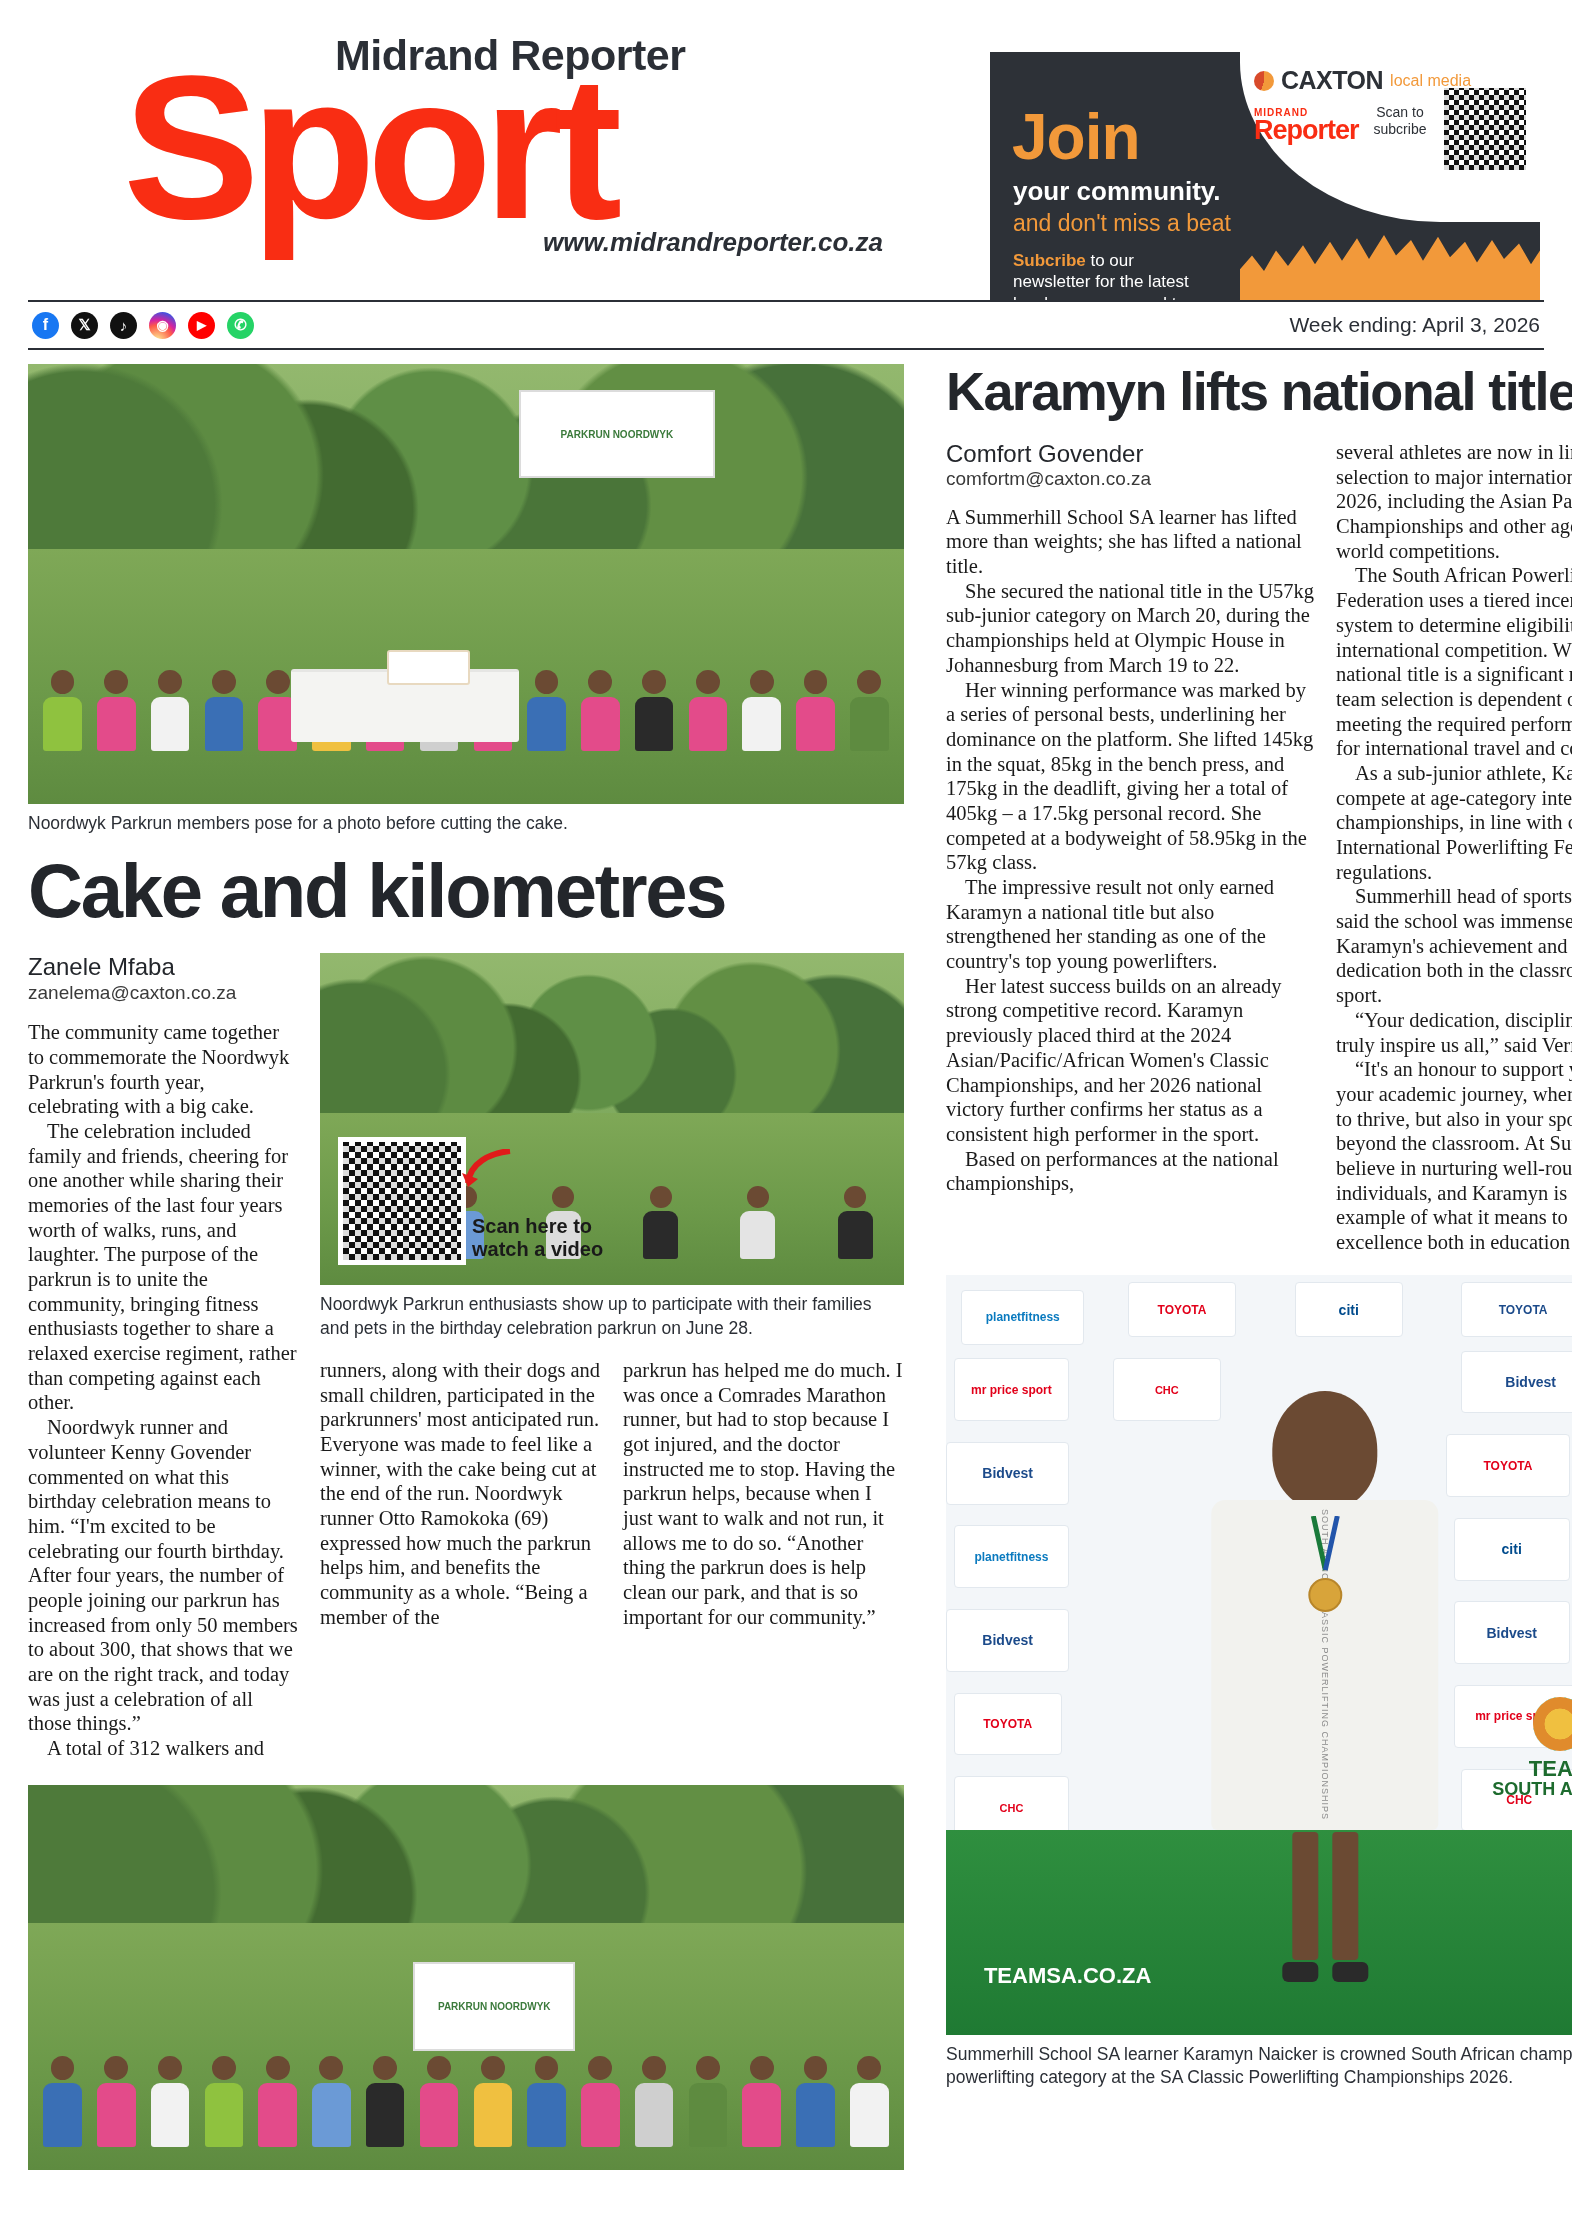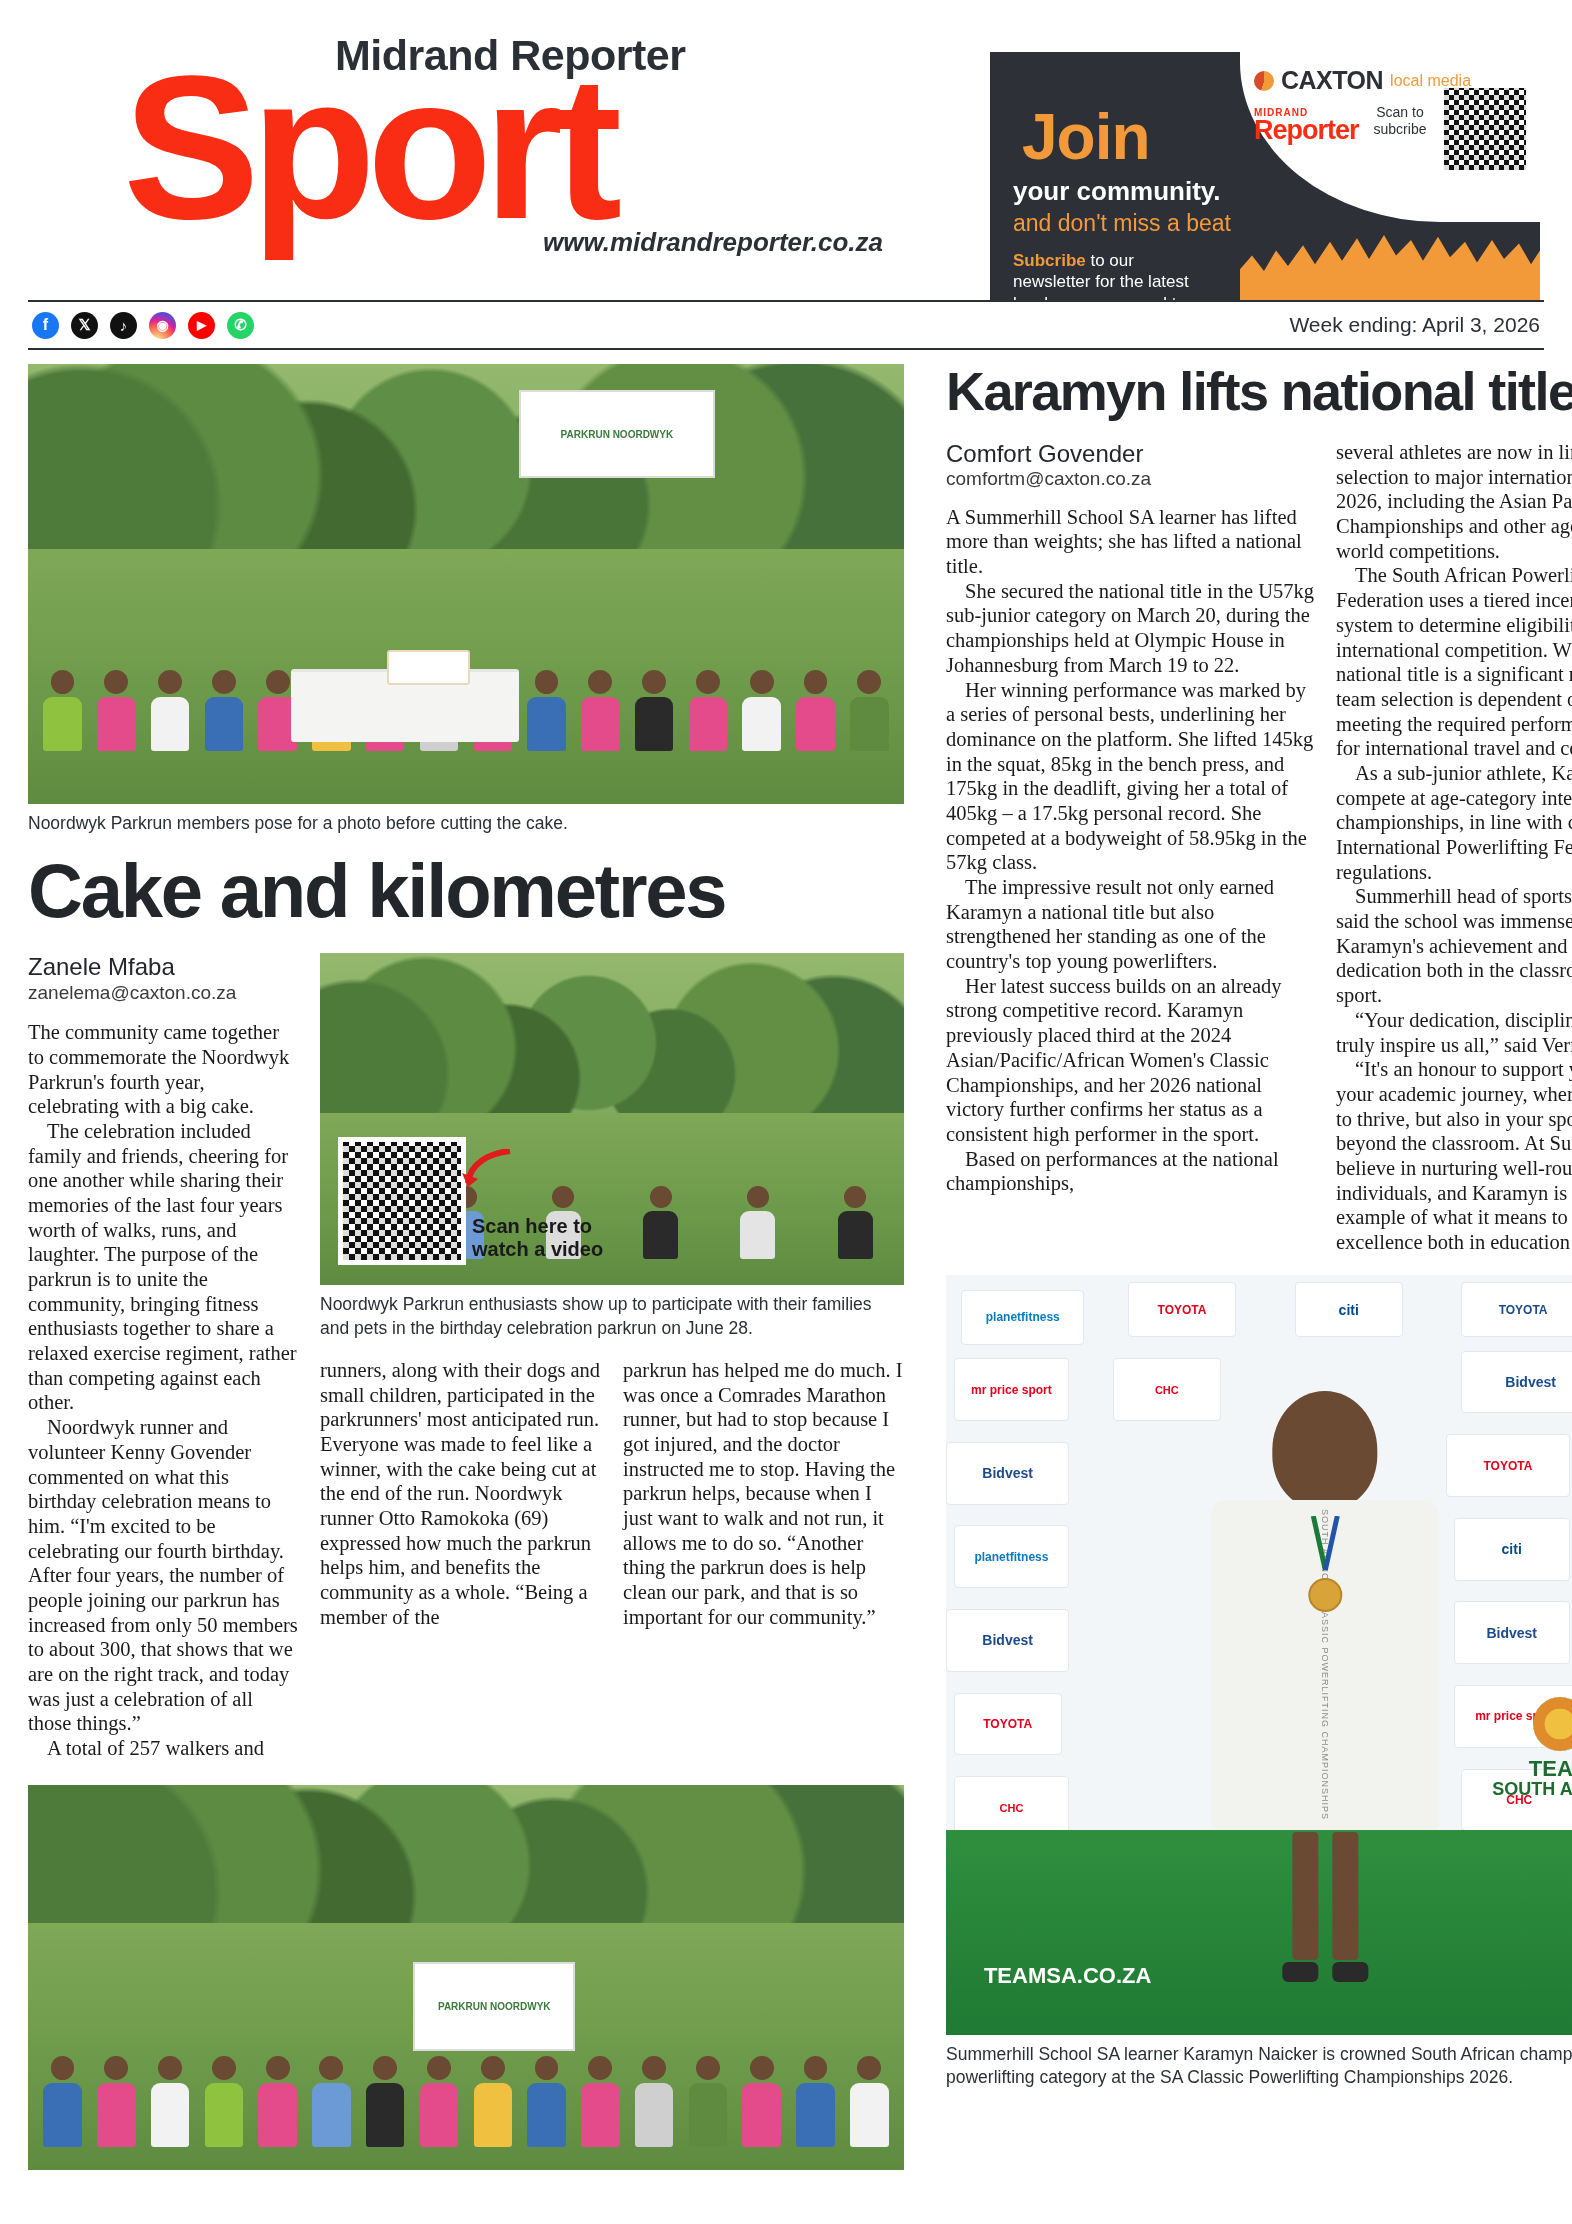--- a/index.html
+++ b/index.html
@@ -34,21 +34,21 @@
   
   .ad{
     position:absolute;left:962px;top:52px;width:550px;height:250px;
     background:#2d3137;overflow:hidden;
   }
   .ad-white{
     position:absolute;right:0;top:0;width:300px;height:170px;background:#fff;
     border-bottom-left-radius:200px 160px;
   }
   .ad-join{
-    position:absolute;left:32px;top:56px;
+    position:absolute;left:22px;top:56px;
     font-family:"Liberation Sans", sans-serif;font-weight:bold;
     font-size:64px;color:#f2993a;line-height:0.92;letter-spacing:-1px;
   }
   .ad-sub1{
     position:absolute;left:23px;top:124px;
     font-family:"Liberation Sans", sans-serif;font-weight:bold;
     font-size:26px;color:#ffffff;
   }
   .ad-sub2{
     position:absolute;left:23px;top:158px;
@@ -363,21 +363,21 @@
       <div style="display:flex;gap:22px;margin-top:26px;">
         <div style="width:270px;">
           <div class="byline">
             <div>Zanele Mfaba</div>
             <div class="mail">zanelema@caxton.co.za</div>
           </div>
           <div class="body" style="margin-top:16px;">
             <p class="first">The community came together to commemorate the Noordwyk Parkrun's fourth year, celebrating with a big cake.</p>
             <p>The celebration included family and friends, cheering for one another while sharing their memories of the last four years worth of walks, runs, and laughter. The purpose of the parkrun is to unite the community, bringing fitness enthusiasts together to share a relaxed exercise regiment, rather than competing against each other.</p>
             <p>Noordwyk runner and volunteer Kenny Govender commented on what this birthday celebration means to him. “I'm excited to be celebrating our fourth birthday. After four years, the number of people joining our parkrun has increased from only 50 members to about 300, that shows that we are on the right track, and today was just a celebration of all those things.”</p>
-            <p>A total of 257 walkers and</p>
+            <p>A total of 312 walkers and</p>
           </div>
         </div>
 
         <div style="width:584px;">
           <div class="photo vidbox" style="height:332px">
             <div class="scene">
               <div class="trees" style="height:52%"></div>
               <div class="grass" style="height:52%"></div>
               <div class="people" style="bottom:8%;height:48%;justify-content:space-around">
                 <span class="pr" style="width:6%">

